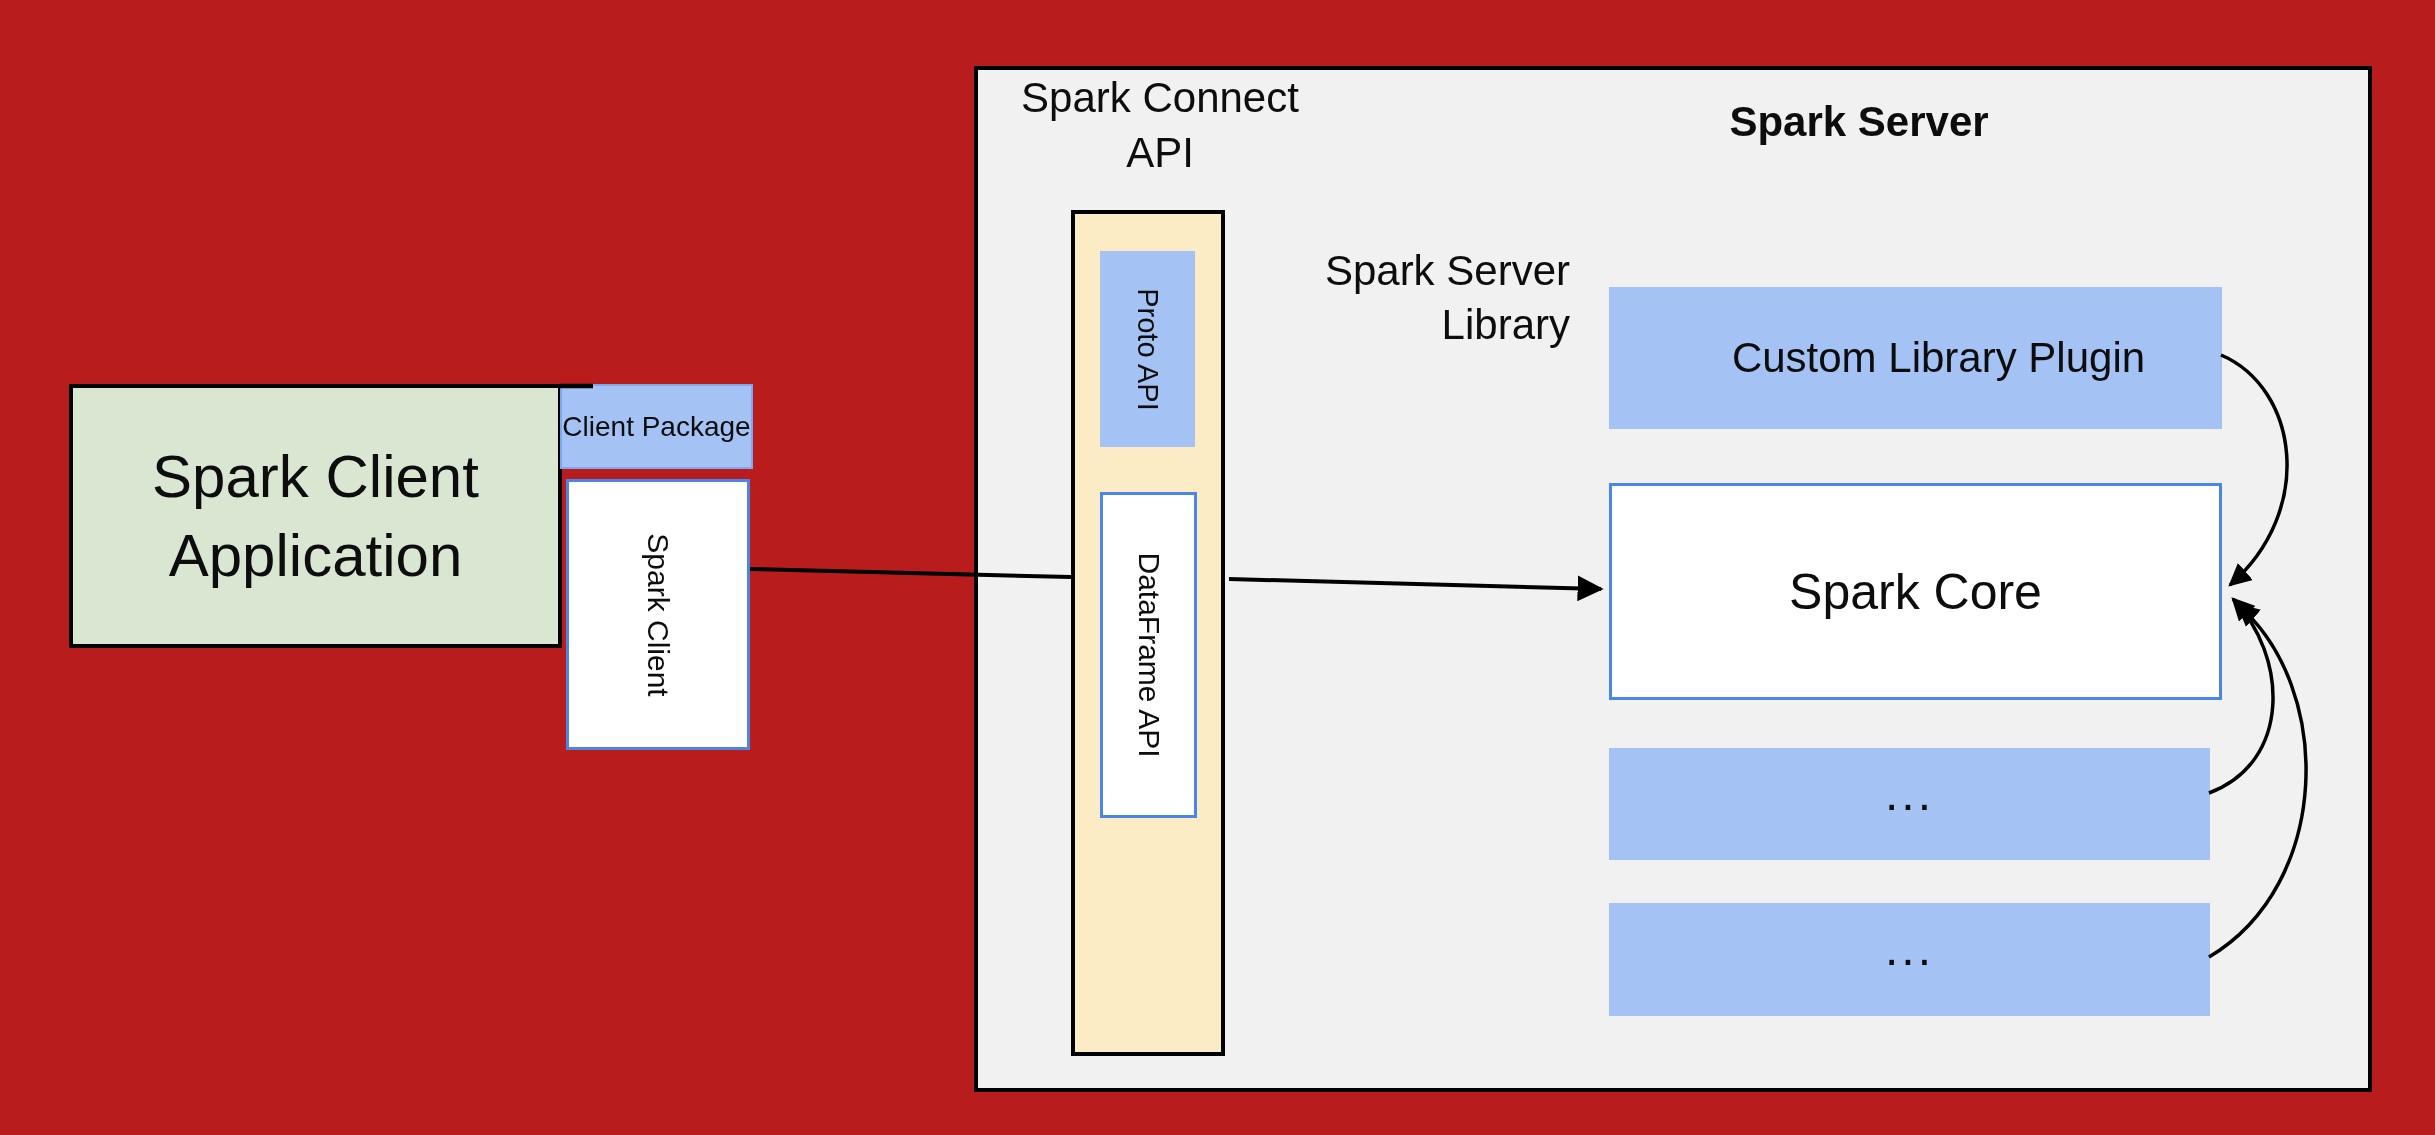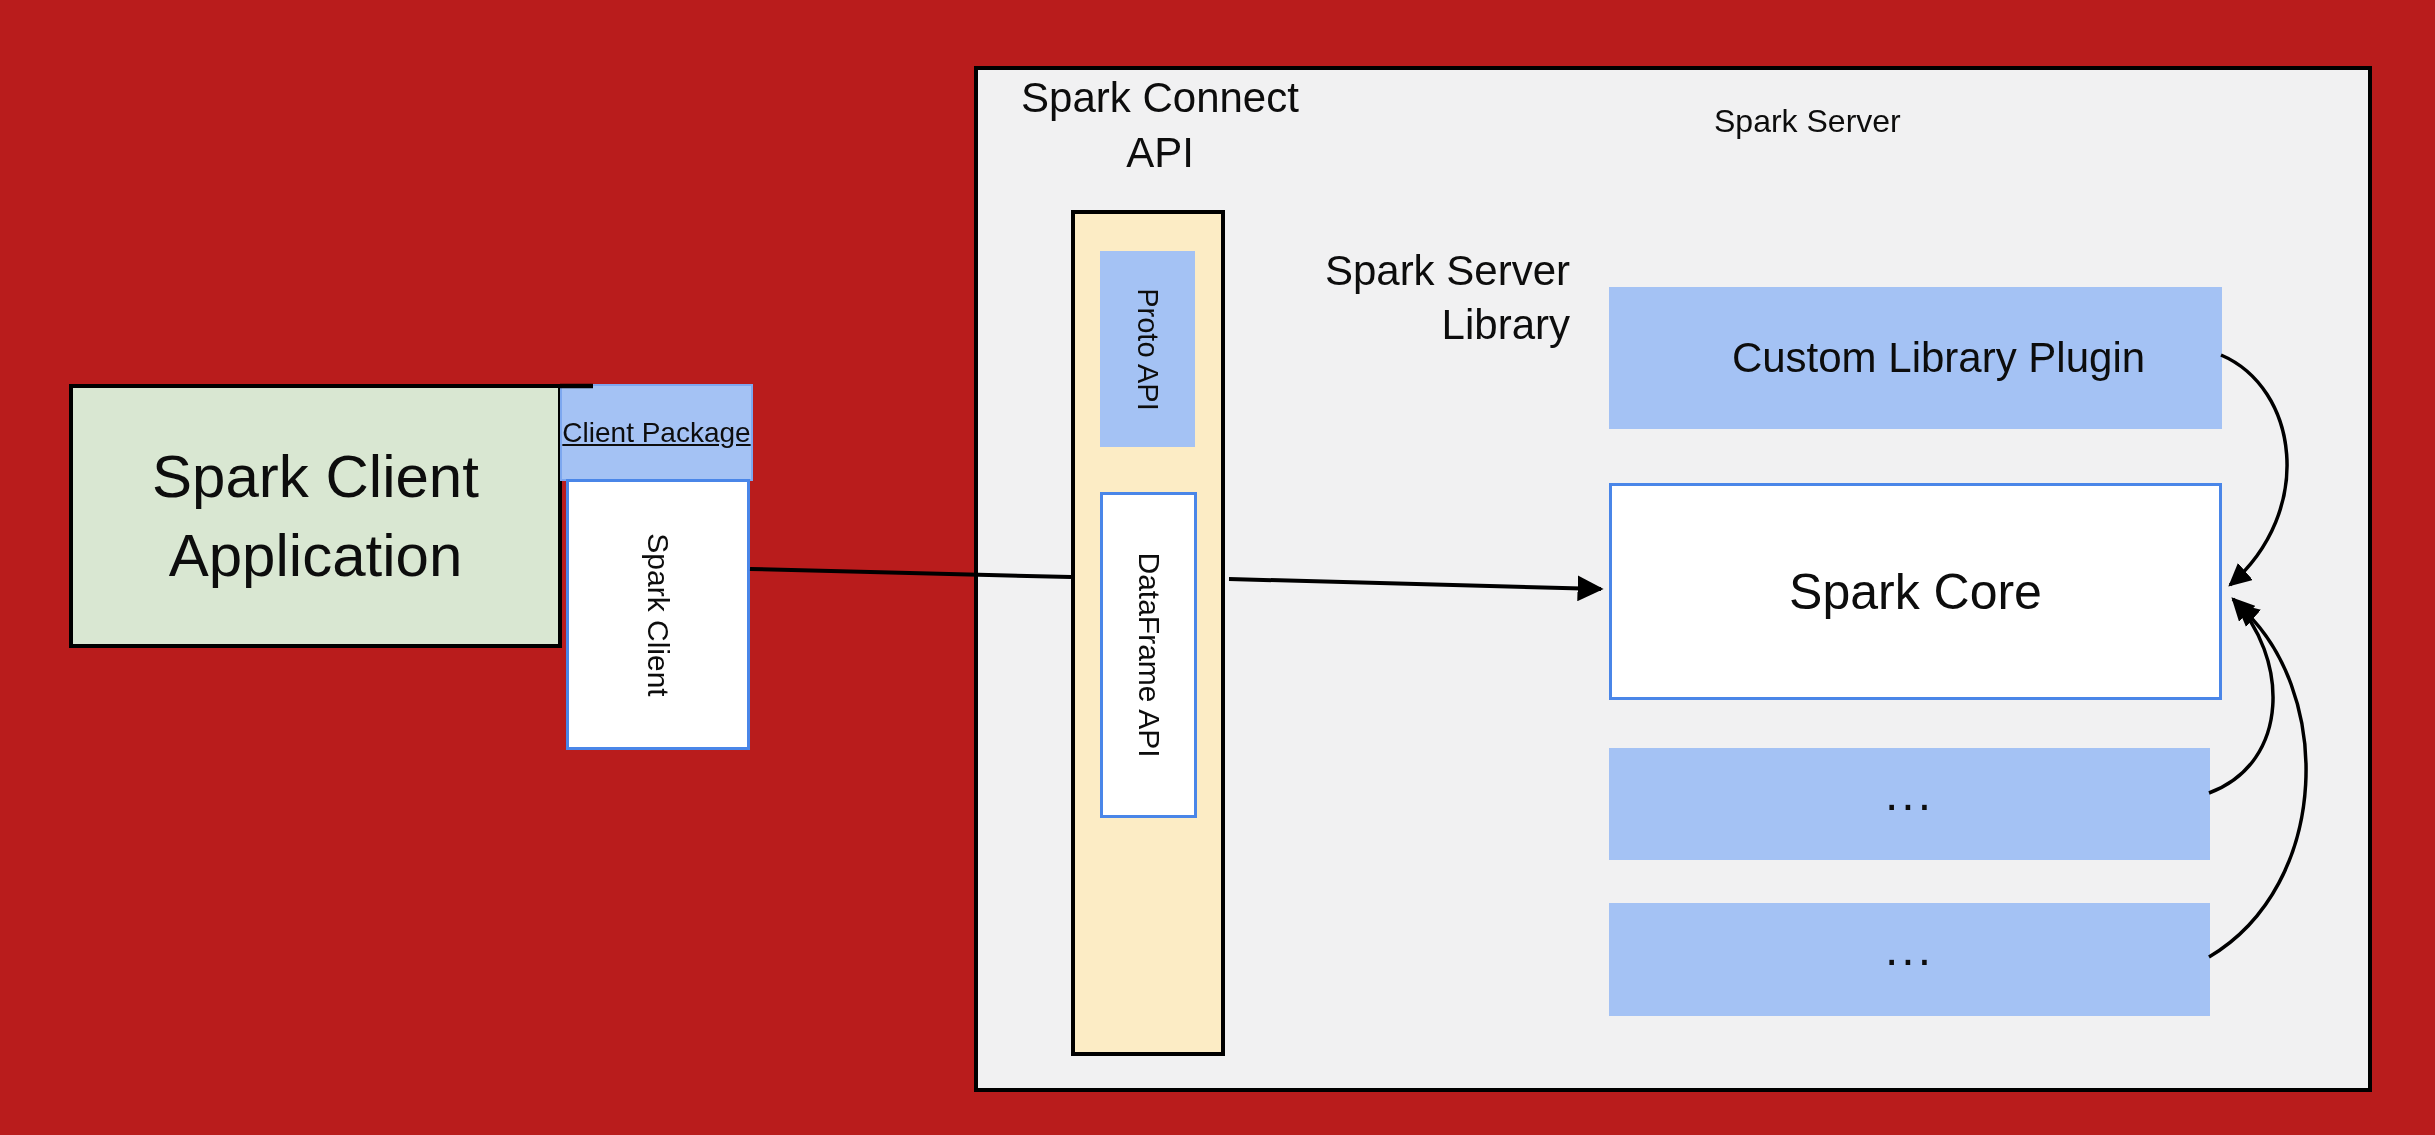--- a/index.html
+++ b/index.html
@@ -16,45 +16,45 @@
 
   
   .app-box{
     left:69px;top:384px;width:493px;height:264px;
     background:var(--green_fill);
     border:4px solid var(--outline_black);
     font-size:60px;line-height:1.32;
   }
   .app-box .inner{width:420px;}
   .package-box{
-    left:560px;top:384px;width:193px;height:97px;
+    left:560px;top:384px;width:193px;height:85px;
     background:var(--blue_fill);
     border:2px solid var(--blue_border_soft);
-    font-size:28px;line-height:1.28;text-decoration:underline;
+    font-size:28px;line-height:1.28;
   }
   .client-box{
     left:566px;top:479px;width:184px;height:271px;
     background:#ffffff;
     border:3px solid var(--blue_border);
     font-size:30px;
   }
 
   
   .gray-box{
     left:974px;top:66px;width:1398px;height:1026px;
     background:var(--gray_fill);
     border:4px solid var(--outline_black);
   }
   .connect-label{
     left:990px;top:70px;width:340px;
     font-size:42px;line-height:55px;text-align:center;
   }
   .server-title{
     left:1714px;top:94px;width:290px;
-    font-size:32px;line-height:55px;font-weight:normal;text-align:left;
+    font-size:42px;line-height:55px;font-weight:bold;text-align:center;
   }
   .yellow-box{
     left:1071px;top:210px;width:154px;height:846px;
     background:var(--yellow_fill);
     border:4px solid var(--outline_black);
   }
   .proto-box{
     left:1100px;top:251px;width:95px;height:196px;
     background:var(--blue_fill);
     font-size:29px;

